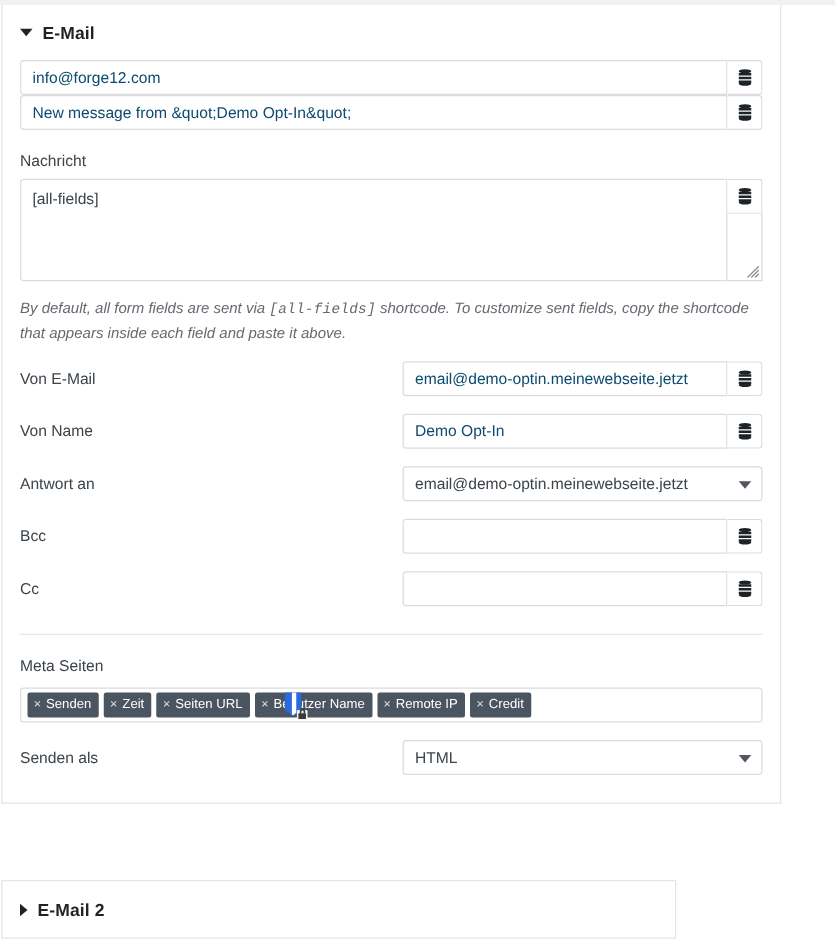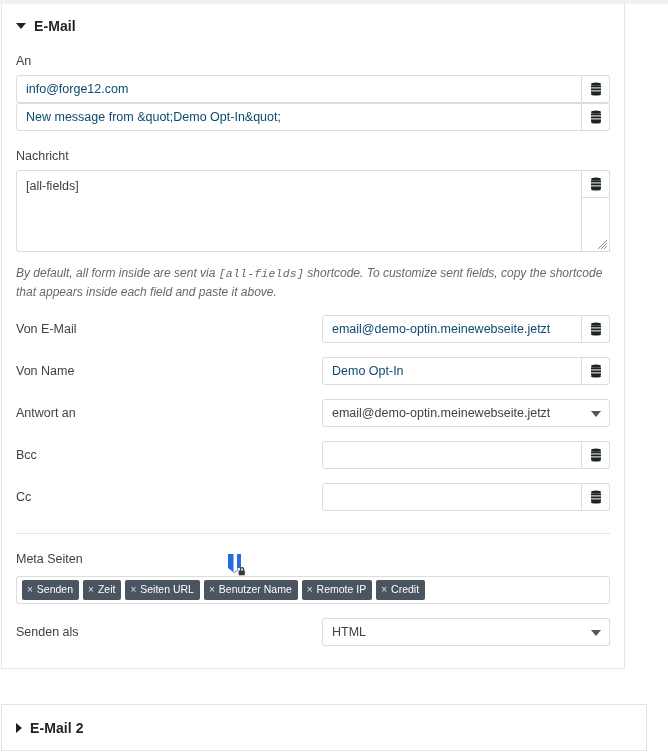--- a/index.html
+++ b/index.html
@@ -271,21 +271,21 @@
     color: #dfe3e7;
     cursor: pointer;
     line-height: 1;
   }
 
   
   .panel2 {
     position: absolute;
     left: 1px;
     top: 704px;
-    width: 646px;
+    width: 540px;
     height: 47px;
     background: #ffffff;
     border: 1px solid #e5e5e5;
   }
   .panel2 .panel-header { padding: 15px 14px 0 14px; }
 
   
   .cursor-icon {
     position: absolute;
     left: 225px;
@@ -305,21 +305,20 @@
 
   <div class="panel">
 
     <div class="panel-header">
       <span class="tri tri-down"></span>
       <span class="panel-title">E-Mail</span>
     </div>
 
     <div class="panel-body">
 
-      <div class="label first">An</div>
       <div class="field-wrap">
         <input class="txt" type="text" value="info@forge12.com" style="">
         <div class="addon">
           <svg class="stack-icon" width="12" height="14" viewBox="0 0 12 14">
             <ellipse cx="6" cy="2" rx="5" ry="1.6" fill="#1d2327"></ellipse>
             <rect x="1" y="3.4" width="10" height="2" fill="#1d2327"></rect>
             <rect x="1" y="6.4" width="10" height="2" fill="#1d2327"></rect>
             <rect x="1" y="9.4" width="10" height="2" fill="#1d2327"></rect>
             <ellipse cx="6" cy="12" rx="5" ry="1.6" fill="#1d2327"></ellipse>
           </svg>
@@ -351,21 +350,21 @@
             <ellipse cx="6" cy="12" rx="5" ry="1.6" fill="#1d2327"></ellipse>
           </svg>
         </div>
         <div class="ta-right-border"></div>
         <div class="ta-bottom-border"></div>
         <svg class="resize-grip" viewBox="0 0 12 12">
           <path d="M11 2 L2 11 M11 5 L5 11 M11 8 L8 11" stroke="#8b8d90" stroke-width="1" fill="none"></path>
         </svg>
       </div>
 
-      <div class="hint"><span>By default, all form inside are sent via </span><code>[all-fields]</code><span> shortcode. To customize sent fields, copy the shortcode that appears inside each field and paste it above.</span></div>
+      <div class="hint"><span>By default, all form fields are sent via </span><code>[all-fields]</code><span> shortcode. To customize sent fields, copy the shortcode that appears inside each field and paste it above.</span></div>
 
       <div class="row">
         <div class="row-label">Von E-Mail</div>
         <div class="row-field">
           <input class="txt" type="text" value="email@demo-optin.meinewebseite.jetzt" style="">
           <div class="addon">
             <svg class="stack-icon" width="12" height="14" viewBox="0 0 12 14">
               <ellipse cx="6" cy="2" rx="5" ry="1.6" fill="#1d2327"></ellipse>
               <rect x="1" y="3.4" width="10" height="2" fill="#1d2327"></rect>
               <rect x="1" y="6.4" width="10" height="2" fill="#1d2327"></rect>

